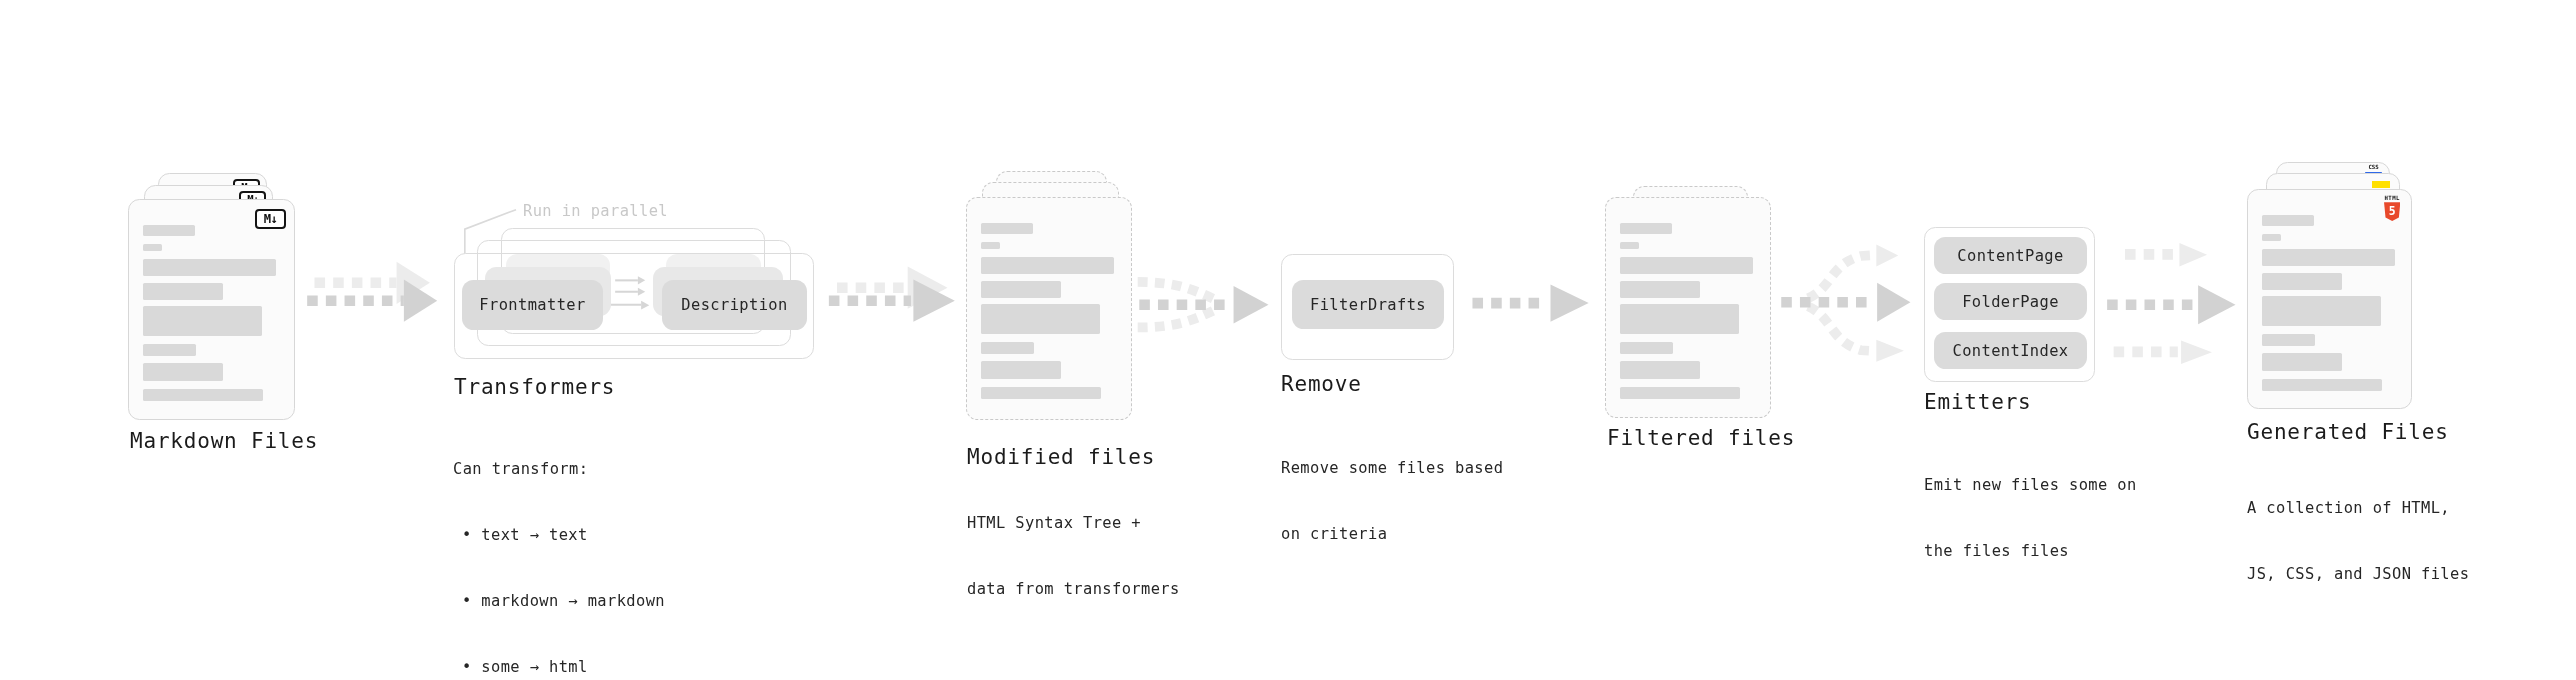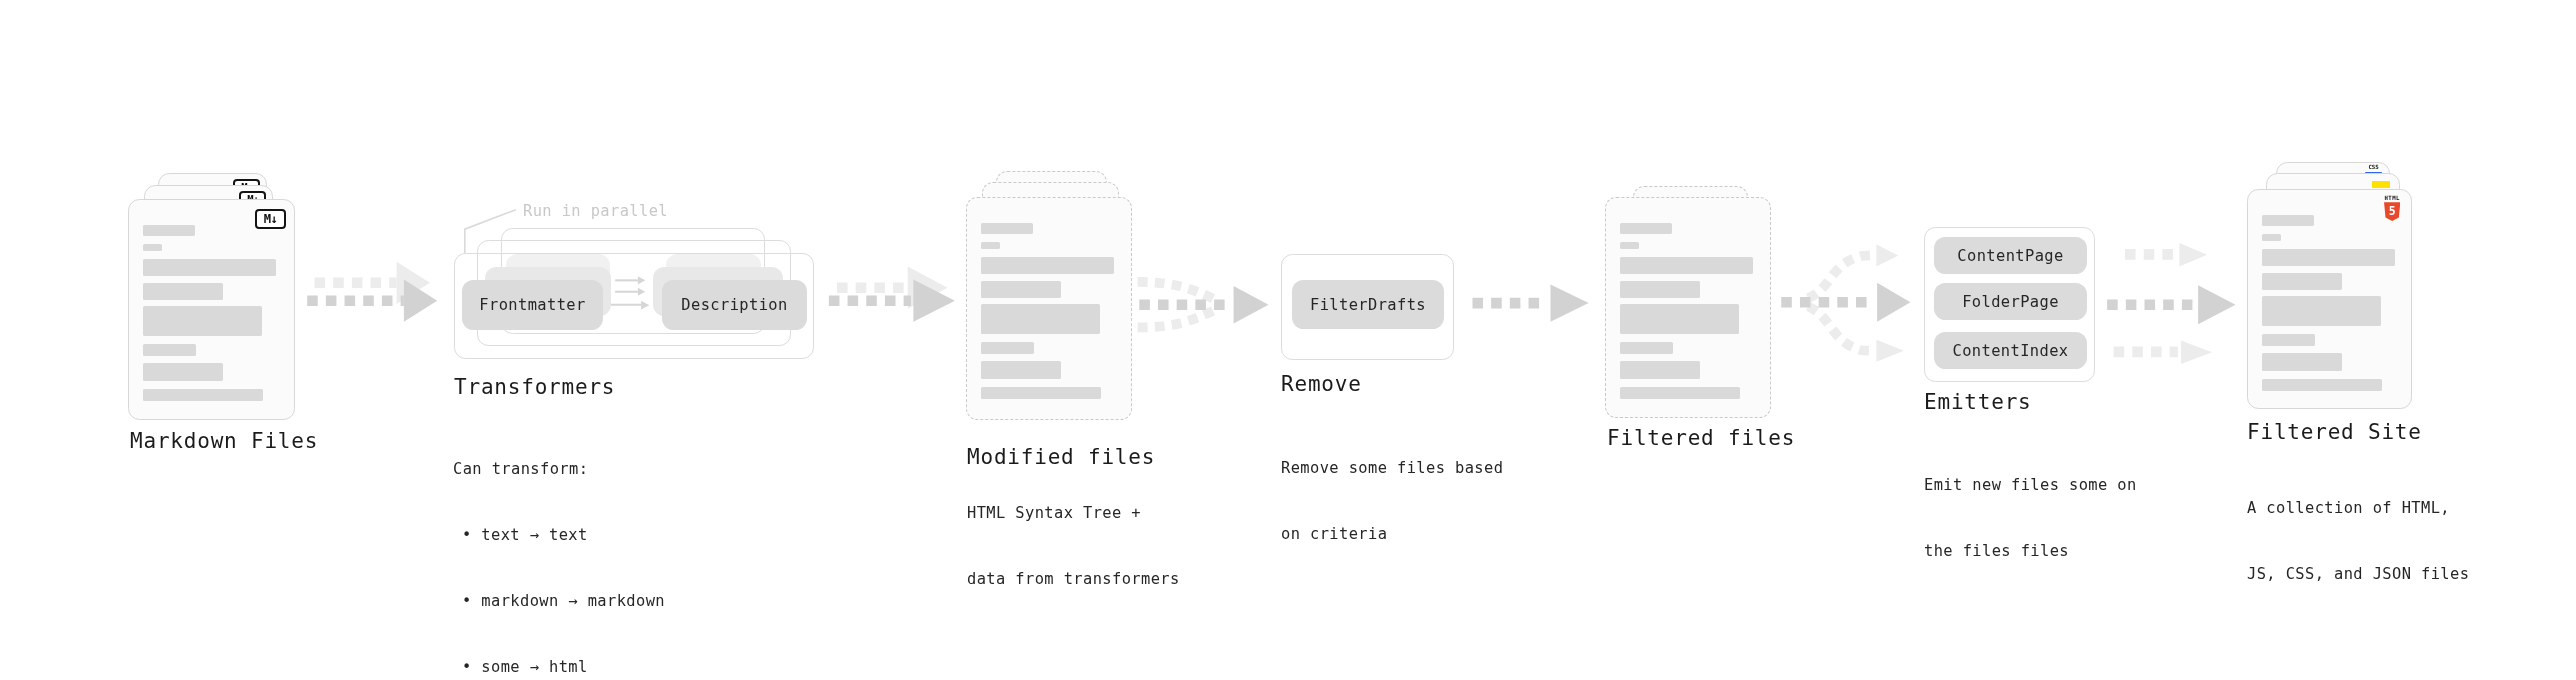--- a/index.html
+++ b/index.html
@@ -167,21 +167,21 @@
         <div class="bar" style="left: 14px; top: 25px; width: 52px; height: 11.4px;"></div>
         <div class="bar" style="left: 14px; top: 44px; width: 18.7px; height: 6.5px;"></div>
         <div class="bar" style="left: 14px; top: 59px; width: 133px; height: 17px;"></div>
         <div class="bar" style="left: 14px; top: 83px; width: 80px; height: 17px;"></div>
         <div class="bar" style="left: 14px; top: 106px; width: 119px; height: 30px;"></div>
         <div class="bar" style="left: 14px; top: 144px; width: 53px; height: 12.2px;"></div>
         <div class="bar" style="left: 14px; top: 163px; width: 80px; height: 18px;"></div>
         <div class="bar" style="left: 14px; top: 189px; width: 120px; height: 12.2px;"></div>
       </div>
     <div class="title" style="left:967px;top:428px;margin-top:17px;">Modified files</div>
-    <div class="desc" style="left:967px;top:458px;">
+    <div class="desc" style="left:967px;top:468px;">
       <div>HTML Syntax Tree +</div>
       <div>data from transformers</div>
     </div>
   </div>
 
   <div>
     <div class="box" style="left:1281px;top:254px;width:173px;height:106px;"></div>
     <div class="pill" style="left:1292px;top:280px;width:152px;height:49px;">FilterDrafts</div>
     <div class="title" style="left:1281px;top:372px;">Remove</div>
     <div class="desc" style="left:1281px;top:413px;">
@@ -234,21 +234,21 @@
       </div>
     <div class="bar" style="left: 14px; top: 25px; width: 52px; height: 11.4px;"></div>
         <div class="bar" style="left: 14px; top: 44px; width: 18.7px; height: 6.5px;"></div>
         <div class="bar" style="left: 14px; top: 59px; width: 133px; height: 17px;"></div>
         <div class="bar" style="left: 14px; top: 83px; width: 80px; height: 17px;"></div>
         <div class="bar" style="left: 14px; top: 106px; width: 119px; height: 30px;"></div>
         <div class="bar" style="left: 14px; top: 144px; width: 53px; height: 12.2px;"></div>
         <div class="bar" style="left: 14px; top: 163px; width: 80px; height: 18px;"></div>
         <div class="bar" style="left: 14px; top: 189px; width: 120px; height: 12.2px;"></div>
       </div>
-    <div class="title" style="left:2247px;top:420px;">Filtered Site</div>
+    <div class="title" style="left:2247px;top:420px;">Generated Files</div>
     <div class="desc" style="left:2247px;top:453px;">
       <div>A collection of HTML,</div>
       <div>JS, CSS, and JSON files</div>
     </div>
   </div>
 
 </div>
 
 
 </body></html>

